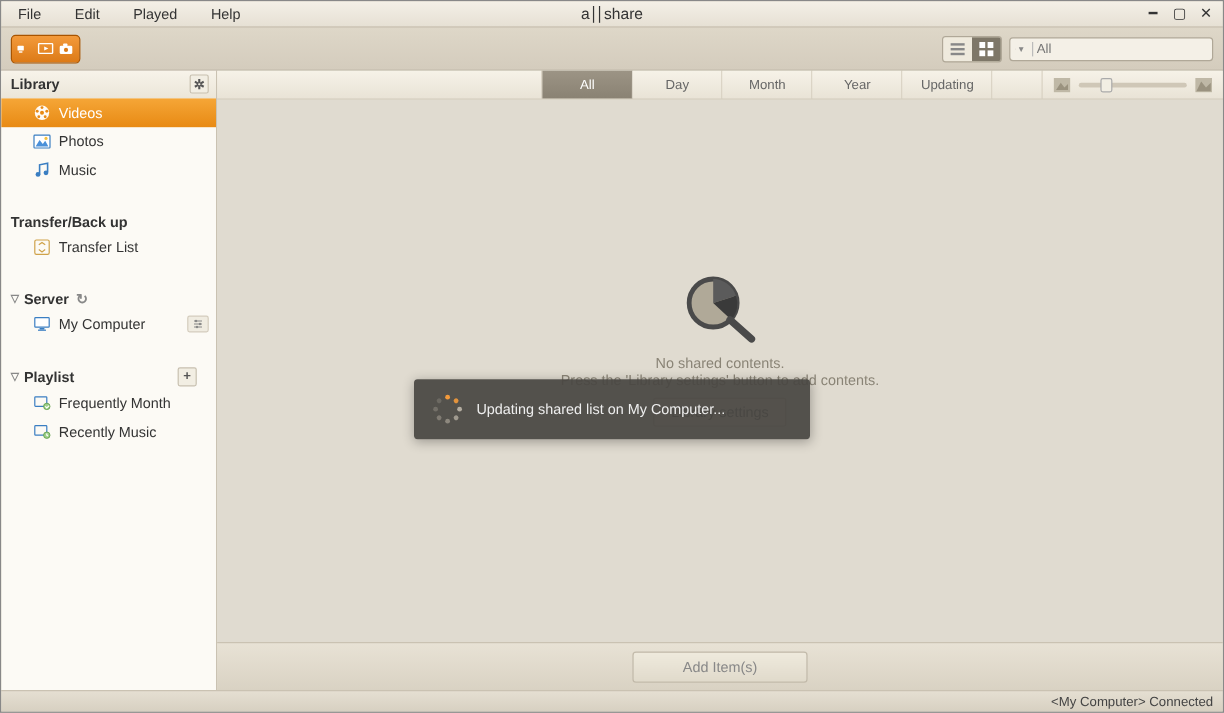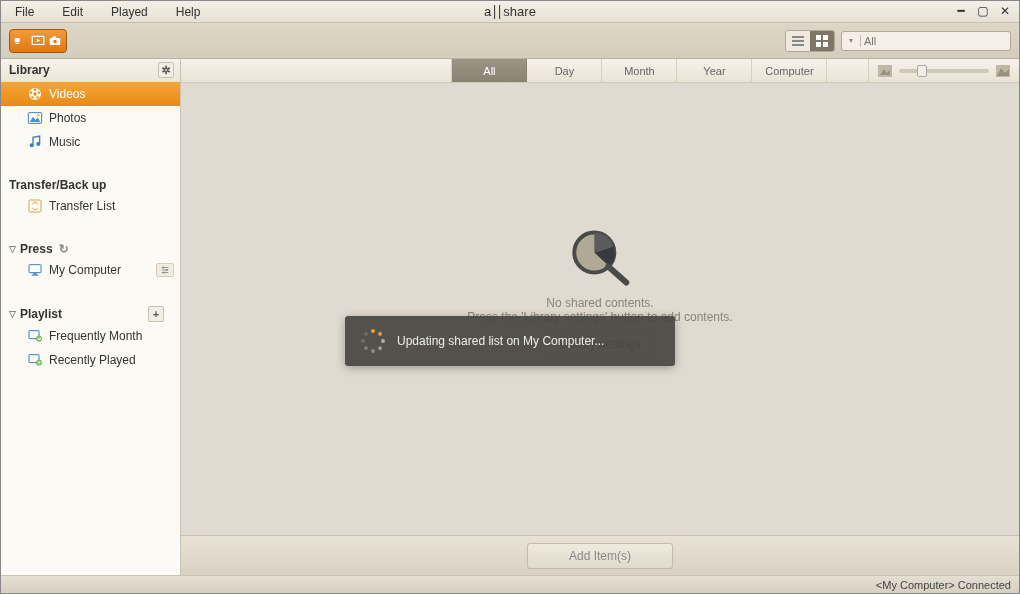--- a/index.html
+++ b/index.html
@@ -255,21 +255,21 @@
           <rect x="3" y="3" width="18" height="18" fill="none" stroke="#cfa24a" stroke-width="1.5" rx="2"></rect>
           <path d="M8 9l4-3 4 3M8 15l4 3 4-3" fill="none" stroke="#cfa24a" stroke-width="1.5"></path>
         </svg>
       <span>Transfer List</span>
     </div>
 
     <div class="sb-spacer"></div>
 
     <div class="sb-section-header plain">
       <span class="chev-sm">▽</span>
-      <span>Press</span>
+      <span>Server</span>
       <span style="margin-left:6px;font-size:12px;color:#888">↻</span>
     </div>
     <div class="sb-item">
       <svg viewBox="0 0 24 24">
           <rect x="3" y="4" width="18" height="12" fill="#fff" stroke="#3a7ec2" stroke-width="1.5" rx="1"></rect>
           <rect x="9" y="17" width="6" height="2" fill="#3a7ec2"></rect>
           <rect x="7" y="19" width="10" height="1.5" fill="#3a7ec2"></rect>
         </svg>
       <span>My Computer</span>
       <div class="tail-btn">
@@ -300,32 +300,32 @@
           <path d="M16 16l2 2 3-3" fill="none" stroke="#fff" stroke-width="1.5"></path>
         </svg>
       <span>Frequently Month</span>
     </div>
     <div class="sb-item">
       <svg viewBox="0 0 24 24">
           <rect x="3" y="4" width="15" height="12" fill="none" stroke="#3a7ec2" stroke-width="1.5" rx="1"></rect>
           <circle cx="18" cy="16" r="4" fill="#9fd08a" stroke="#5a9a44"></circle>
           <path d="M18 14v2l1.5 1" fill="none" stroke="#fff" stroke-width="1.5"></path>
         </svg>
-      <span>Recently Played</span>
+      <span>Recently Music</span>
     </div>
   </div>
 
   <div class="content">
     <div class="filterbar">
       <div class="filter-spacer"></div>
       <div class="filter-tab active">All</div>
       <div class="filter-tab">Day</div>
       <div class="filter-tab">Month</div>
       <div class="filter-tab">Year</div>
-      <div class="filter-tab">Computer</div>
+      <div class="filter-tab">Updating</div>
       <div class="filter-spacer" style="flex:.15"></div>
       <div class="thumb-slider">
         <div class="thumb-ic">
             <svg viewBox="0 0 14 12">
               <rect x="0" y="0" width="14" height="12" fill="#bfb8a6"></rect>
               <polygon points="2,10 6,4 9,8 12,5 12,10" fill="#9a927f"></polygon>
             </svg>
           </div>
         <div class="track">
             <div class="knob"></div>

